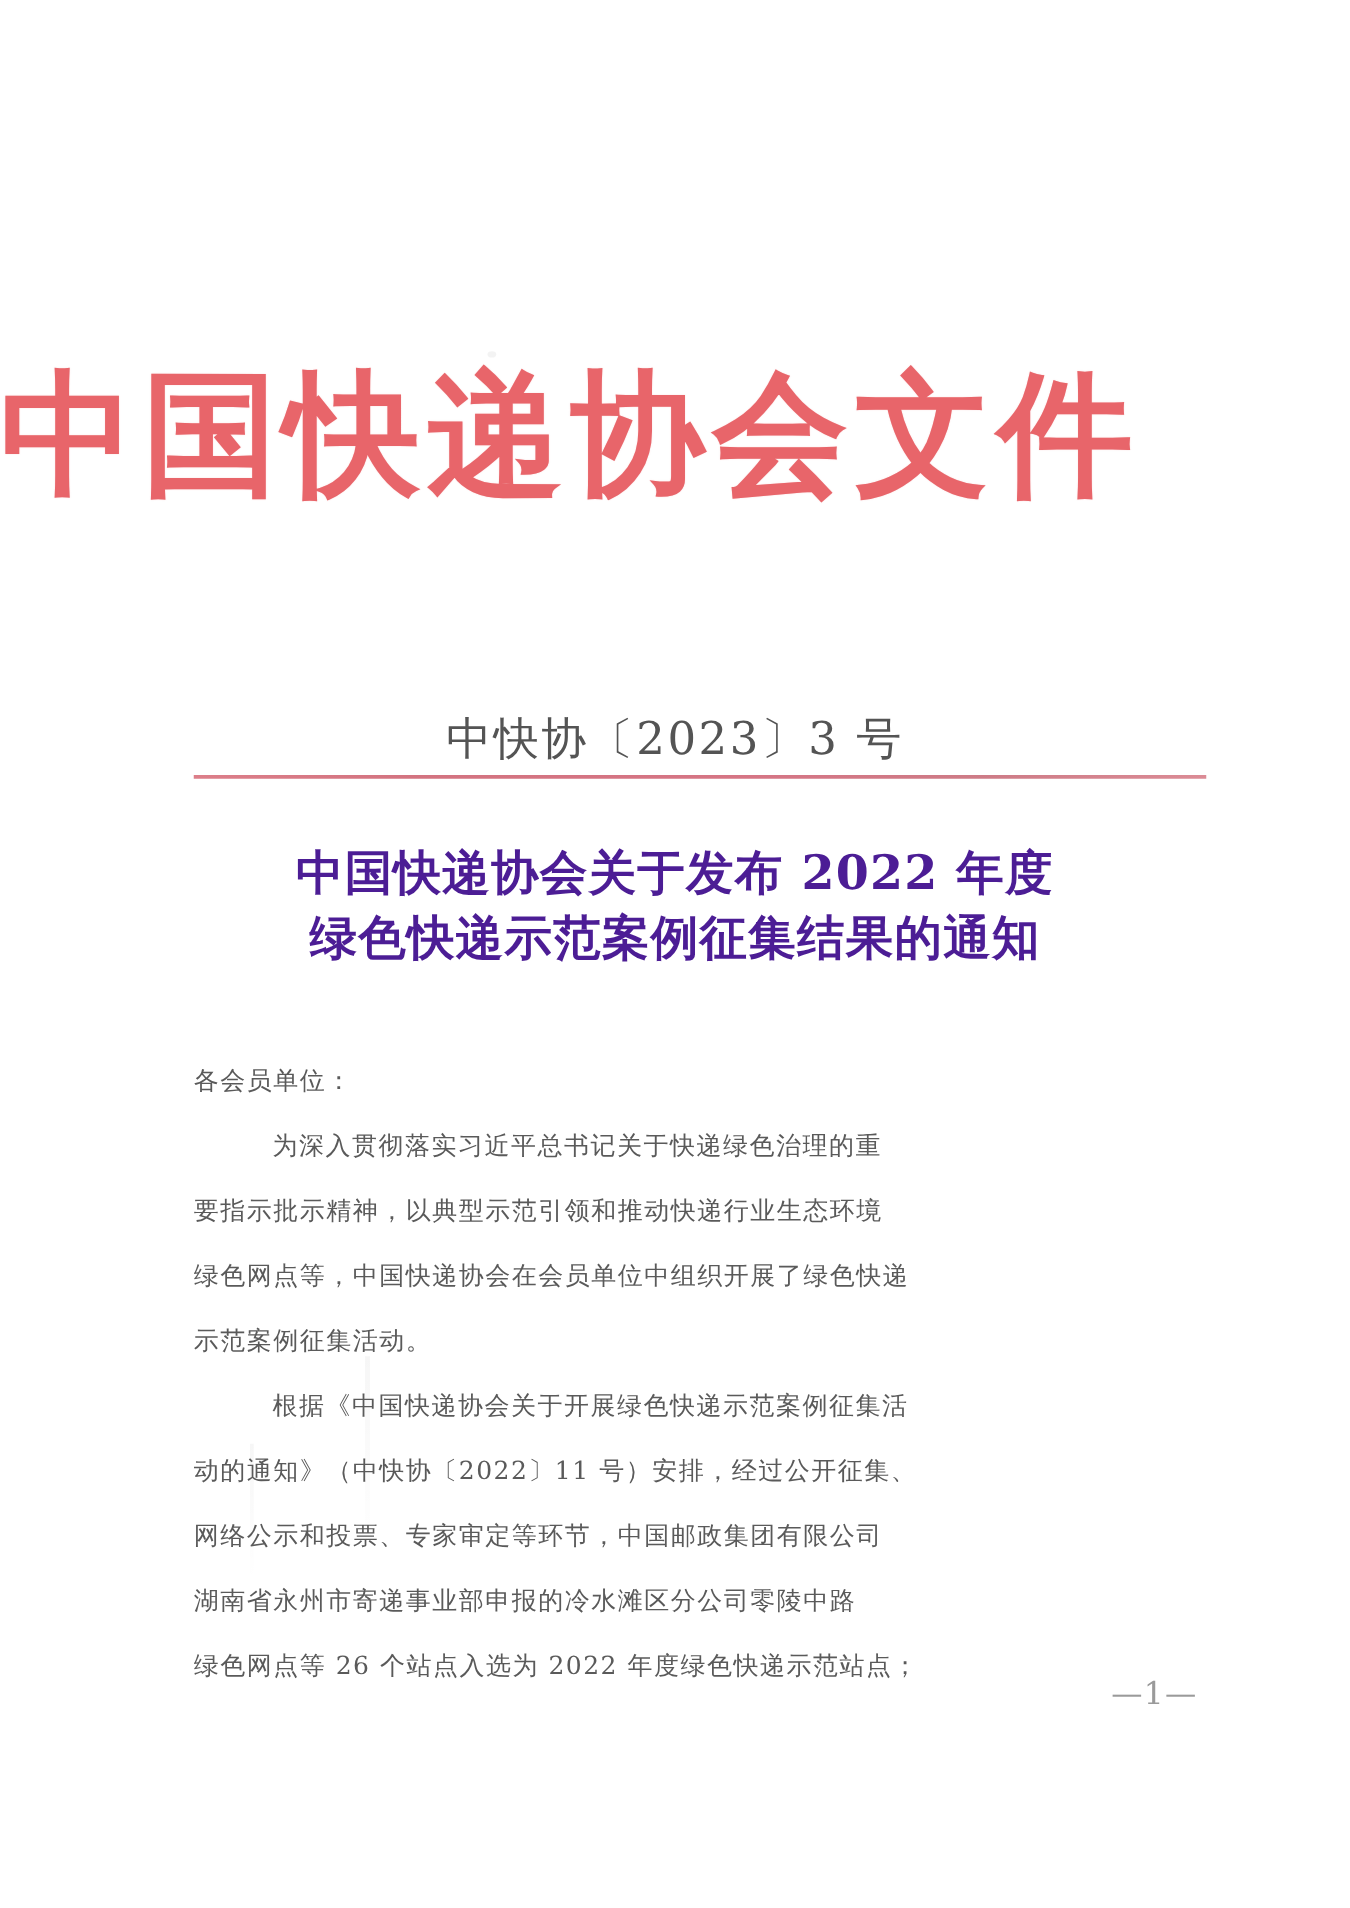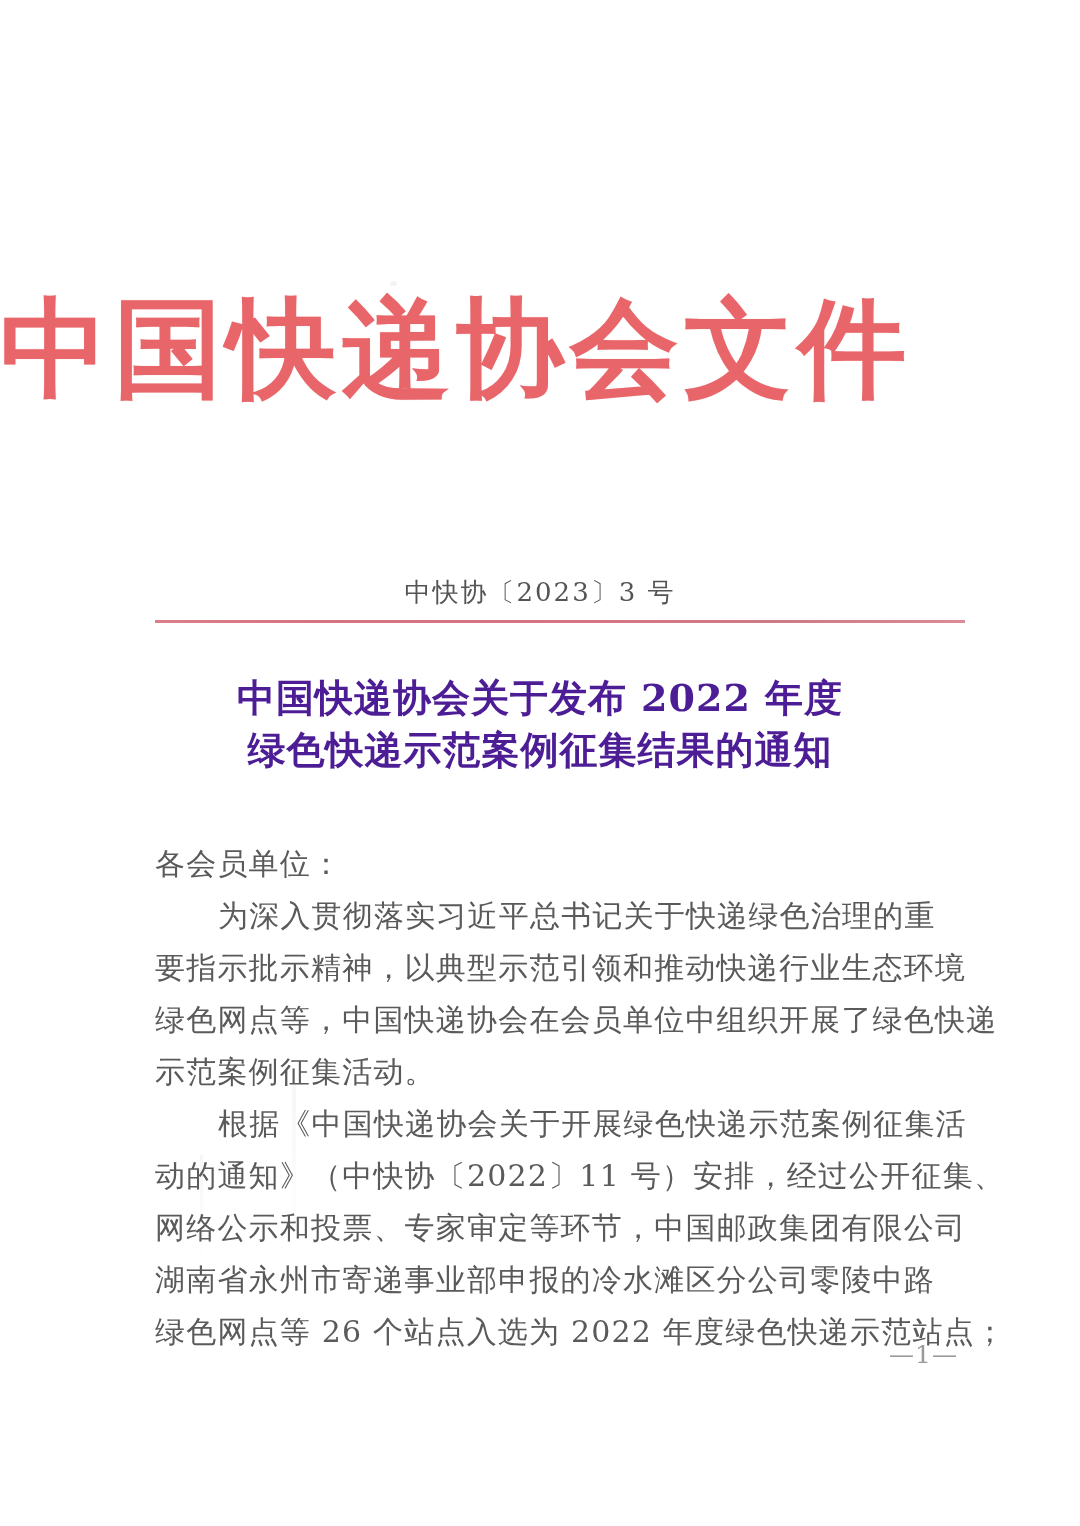--- a/index.html
+++ b/index.html
@@ -51,21 +51,21 @@
   }
 
   
   .doc-number {
     position: absolute;
     left: 0;
     top: 575px;
     width: 1080px;
     text-align: center;
     font-family: "DejaVu Serif", "Liberation Serif", serif;
-    font-size: 26px;
+    font-size: 36px;
     line-height: 34px;
     color: #545454;
     letter-spacing: 2px;
     white-space: nowrap;
   }
 
   
   .red-rule {
     position: absolute;
     left: 155px;
@@ -93,21 +93,21 @@
   }
   .doc-title .tline { display: block; white-space: nowrap; }
 
   
   .body-block {
     position: absolute;
     left: 155px;
     top: 838px;
     width: 805px;
     font-family: "DejaVu Serif", "Liberation Serif", serif;
-    font-size: 30px;
+    font-size: 20px;
     line-height: 52px;
     color: #5a5a5a;
     letter-spacing: 1.2px;
   }
   .salutation {
     margin: 0;
     white-space: nowrap;
   }
   .para {
     margin: 0;

